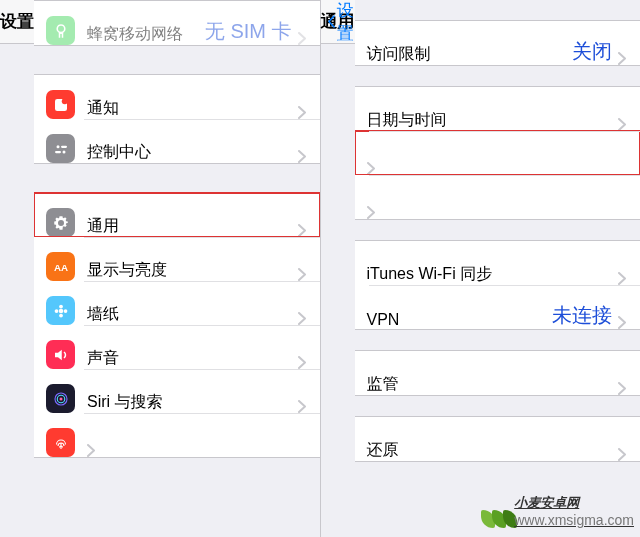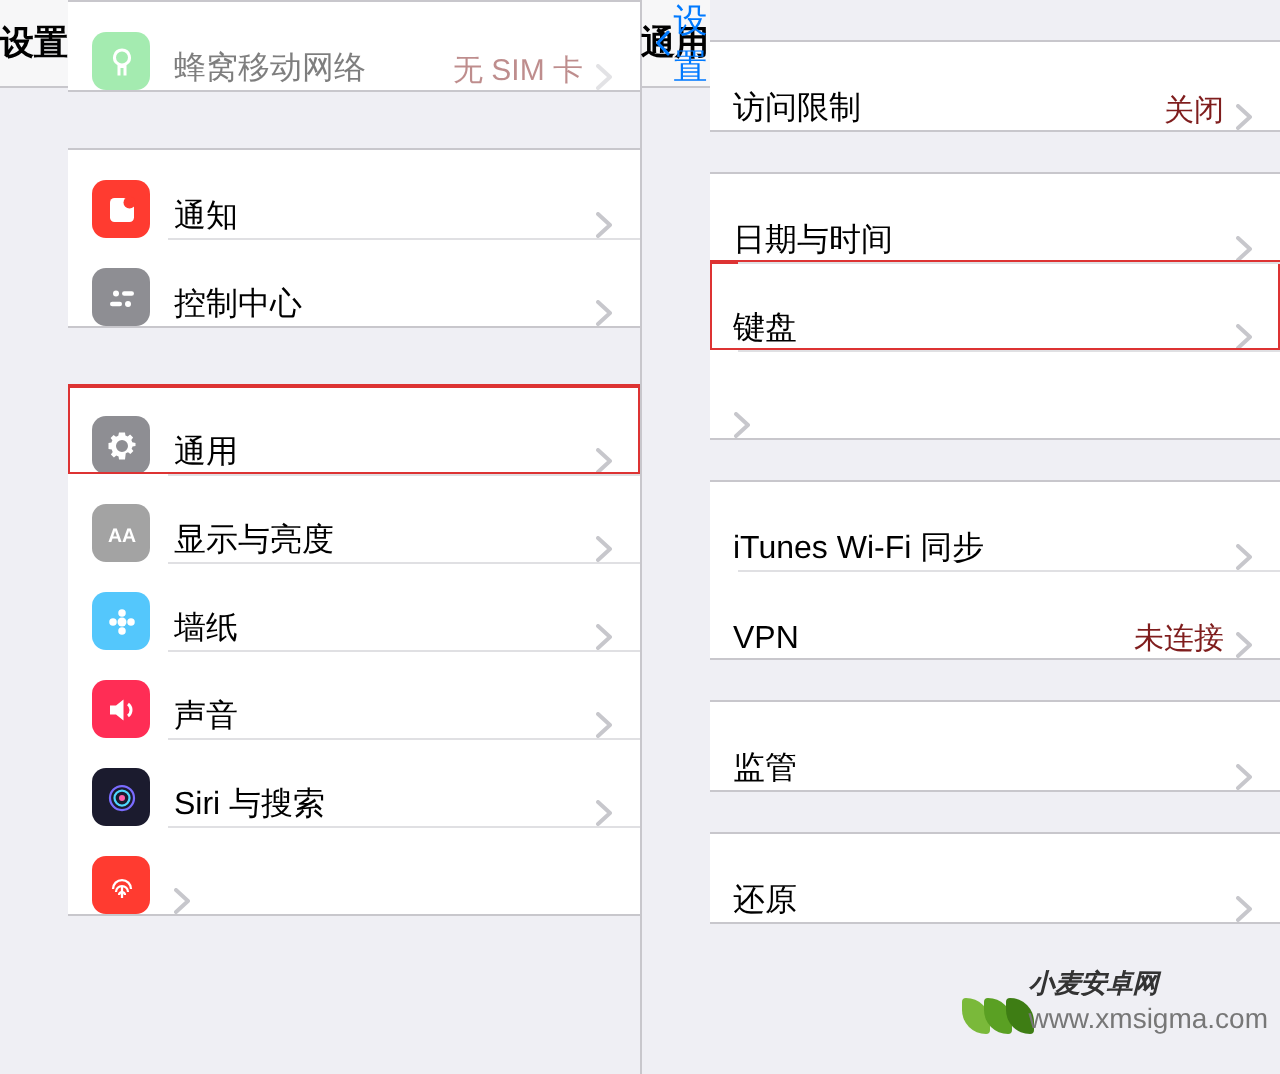--- a/index.html
+++ b/index.html
@@ -11,27 +11,27 @@
   .back { position:absolute; left:6px; display:flex; align-items:center; color:#007aff; font-size:17px; font-weight:400; cursor:pointer; }
   .back svg { width:13px; height:21px; margin-right:2px; }
   .list { flex:1; overflow:hidden; }
   .group { background:#fff; border-top:1px solid #c8c7cc; border-bottom:1px solid #c8c7cc; }
   .gap { height:28px; }
   .gap.small { height:20px; }
   .row { display:flex; align-items:flex-end; height:44px; padding:0 14px 0 12px; position:relative; font-size:16px; color:#000; cursor:pointer; background:#fff; }
   .row + .row::before { content:""; position:absolute; left:50px; right:0; top:0; height:1px; background:#e0e0e3; }
   .pane.right .row + .row::before { left:14px; }
   .row .lbl { flex:1; }
-  .row .detail { color:#7f1d1d; font-size:15px; margin-right:6px; }
+  .row .detail { color:#1d4ed8; font-size:20px; margin-right:6px; }
   .row .chev { color:#c7c7cc; }
   .row .chev svg { width:8px; height:13px; display:block; }
   .icon { width:29px; height:29px; border-radius:7px; margin-right:12px; display:flex; align-items:center; justify-content:center; flex-shrink:0; }
   .icon svg { width:18px; height:18px; }
   .hl { outline:2px solid #d33; outline-offset:-1px; }
-  .watermark { position:absolute; right:6px; bottom:20px; display:flex; align-items:flex-end; gap:0; font-size:13px; font-weight:700; color:#333; font-style:italic; }
+  .watermark { position:absolute; right:6px; bottom:9px; display:flex; align-items:flex-end; gap:0; font-size:13px; font-weight:700; color:#333; font-style:italic;text-decoration:underline; }
   .leaf { width:14px; height:18px; border-radius:2px 12px 2px 12px; display:inline-block; margin-right:-3px; }
   .l1{background:#7ab93a;} .l2{background:#5aa023;} .l3{background:#3e7d14;}
   .wm-url { font-size:14px; color:#777; font-weight:400; font-style:normal; }
 </style>
 </head>
 <body>
 
 <div class="stage">
   <div class="pane left">
     <div class="navbar">
@@ -96,21 +96,21 @@
               </svg>
             </div>
             <span class="lbl">通用</span>
             <span class="chev">
               <svg viewBox="0 0 8 13">
                 <polyline points="1,1 7,6.5 1,12" fill="none" stroke="#c7c7cc" stroke-width="2" stroke-linecap="round" stroke-linejoin="round"></polyline>
               </svg>
             </span>
           </div>
           <div class="row">
-            <div class="icon" style="background: #a3a3a3;">
+            <div class="icon" style="background: #f97316;">
               <svg viewBox="0 0 24 24">
                 <text x="12" y="17" font-size="13" font-weight="700" fill="#fff" text-anchor="middle" font-family="Arial">AA</text>
               </svg>
             </div>
             <span class="lbl">显示与亮度</span>
             <span class="chev">
               <svg viewBox="0 0 8 13">
                 <polyline points="1,1 7,6.5 1,12" fill="none" stroke="#c7c7cc" stroke-width="2" stroke-linecap="round" stroke-linejoin="round"></polyline>
               </svg>
             </span>
@@ -203,21 +203,20 @@
         <div class="group">
           <div class="row">
             <span class="lbl">日期与时间</span>
             <span class="chev">
               <svg viewBox="0 0 8 13">
                 <polyline points="1,1 7,6.5 1,12" fill="none" stroke="#c7c7cc" stroke-width="2" stroke-linecap="round" stroke-linejoin="round"></polyline>
               </svg>
             </span>
           </div>
           <div class="row hl">
-            <span class="lbl">键盘</span>
             <span class="chev">
               <svg viewBox="0 0 8 13">
                 <polyline points="1,1 7,6.5 1,12" fill="none" stroke="#c7c7cc" stroke-width="2" stroke-linecap="round" stroke-linejoin="round"></polyline>
               </svg>
             </span>
           </div>
           <div class="row">
             <span class="chev">
               <svg viewBox="0 0 8 13">
                 <polyline points="1,1 7,6.5 1,12" fill="none" stroke="#c7c7cc" stroke-width="2" stroke-linecap="round" stroke-linejoin="round"></polyline>

